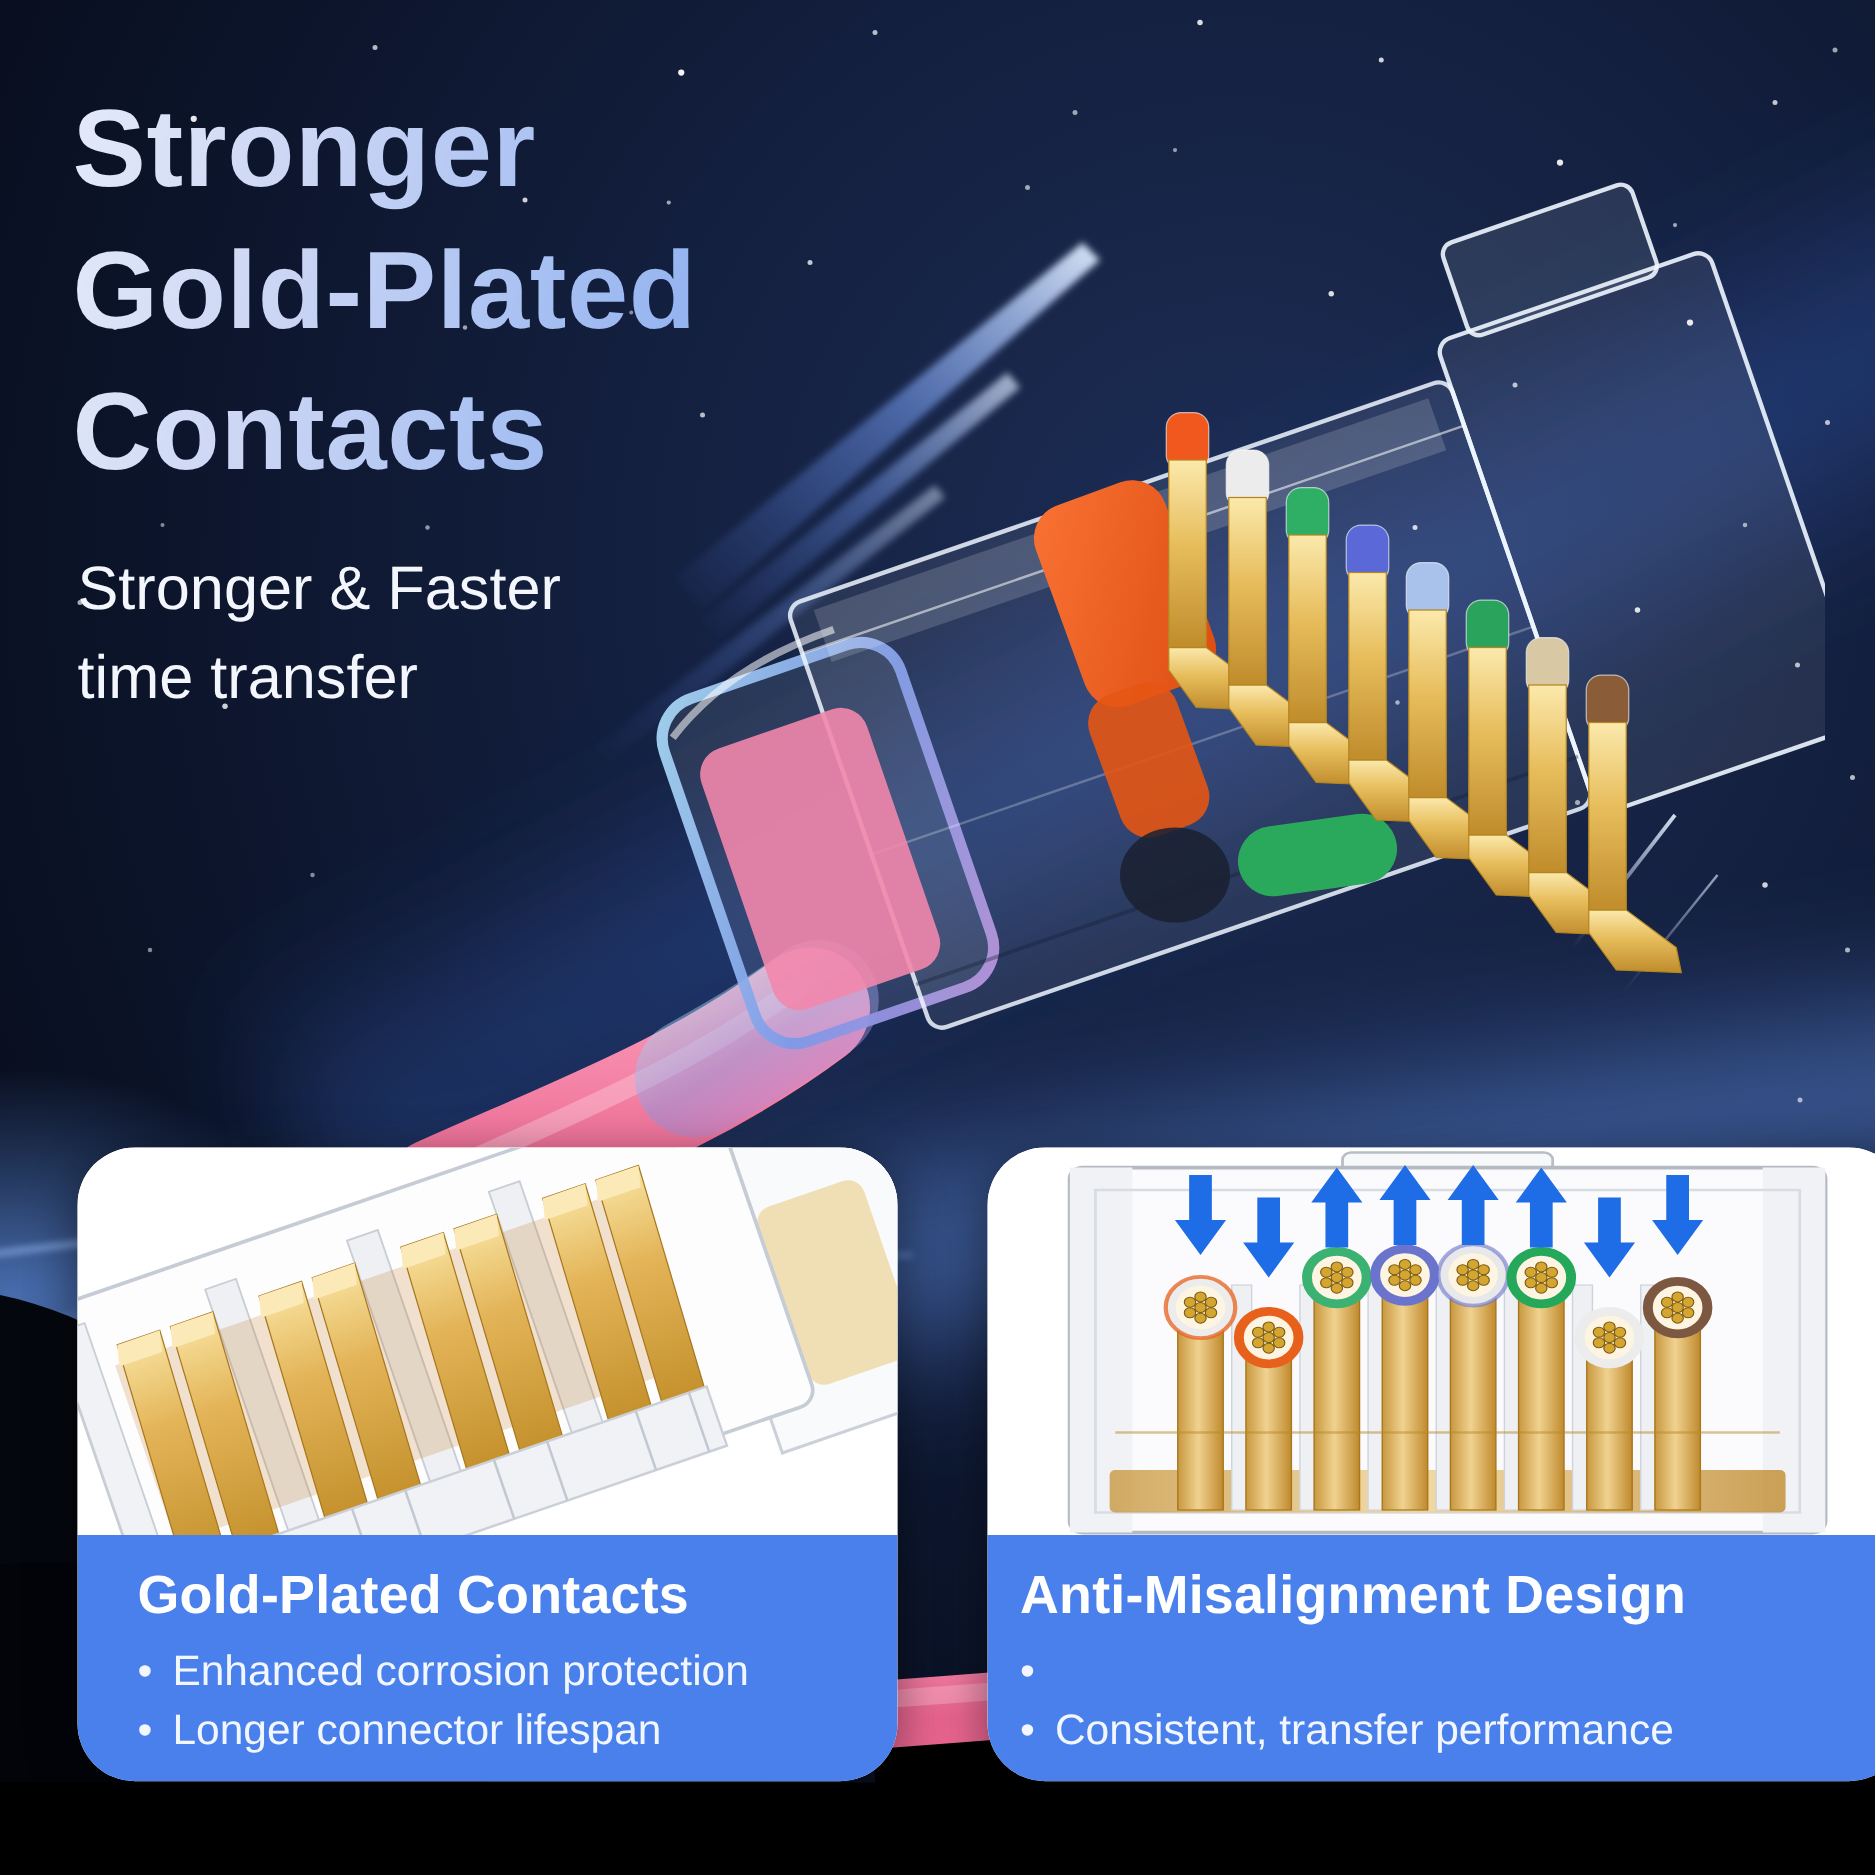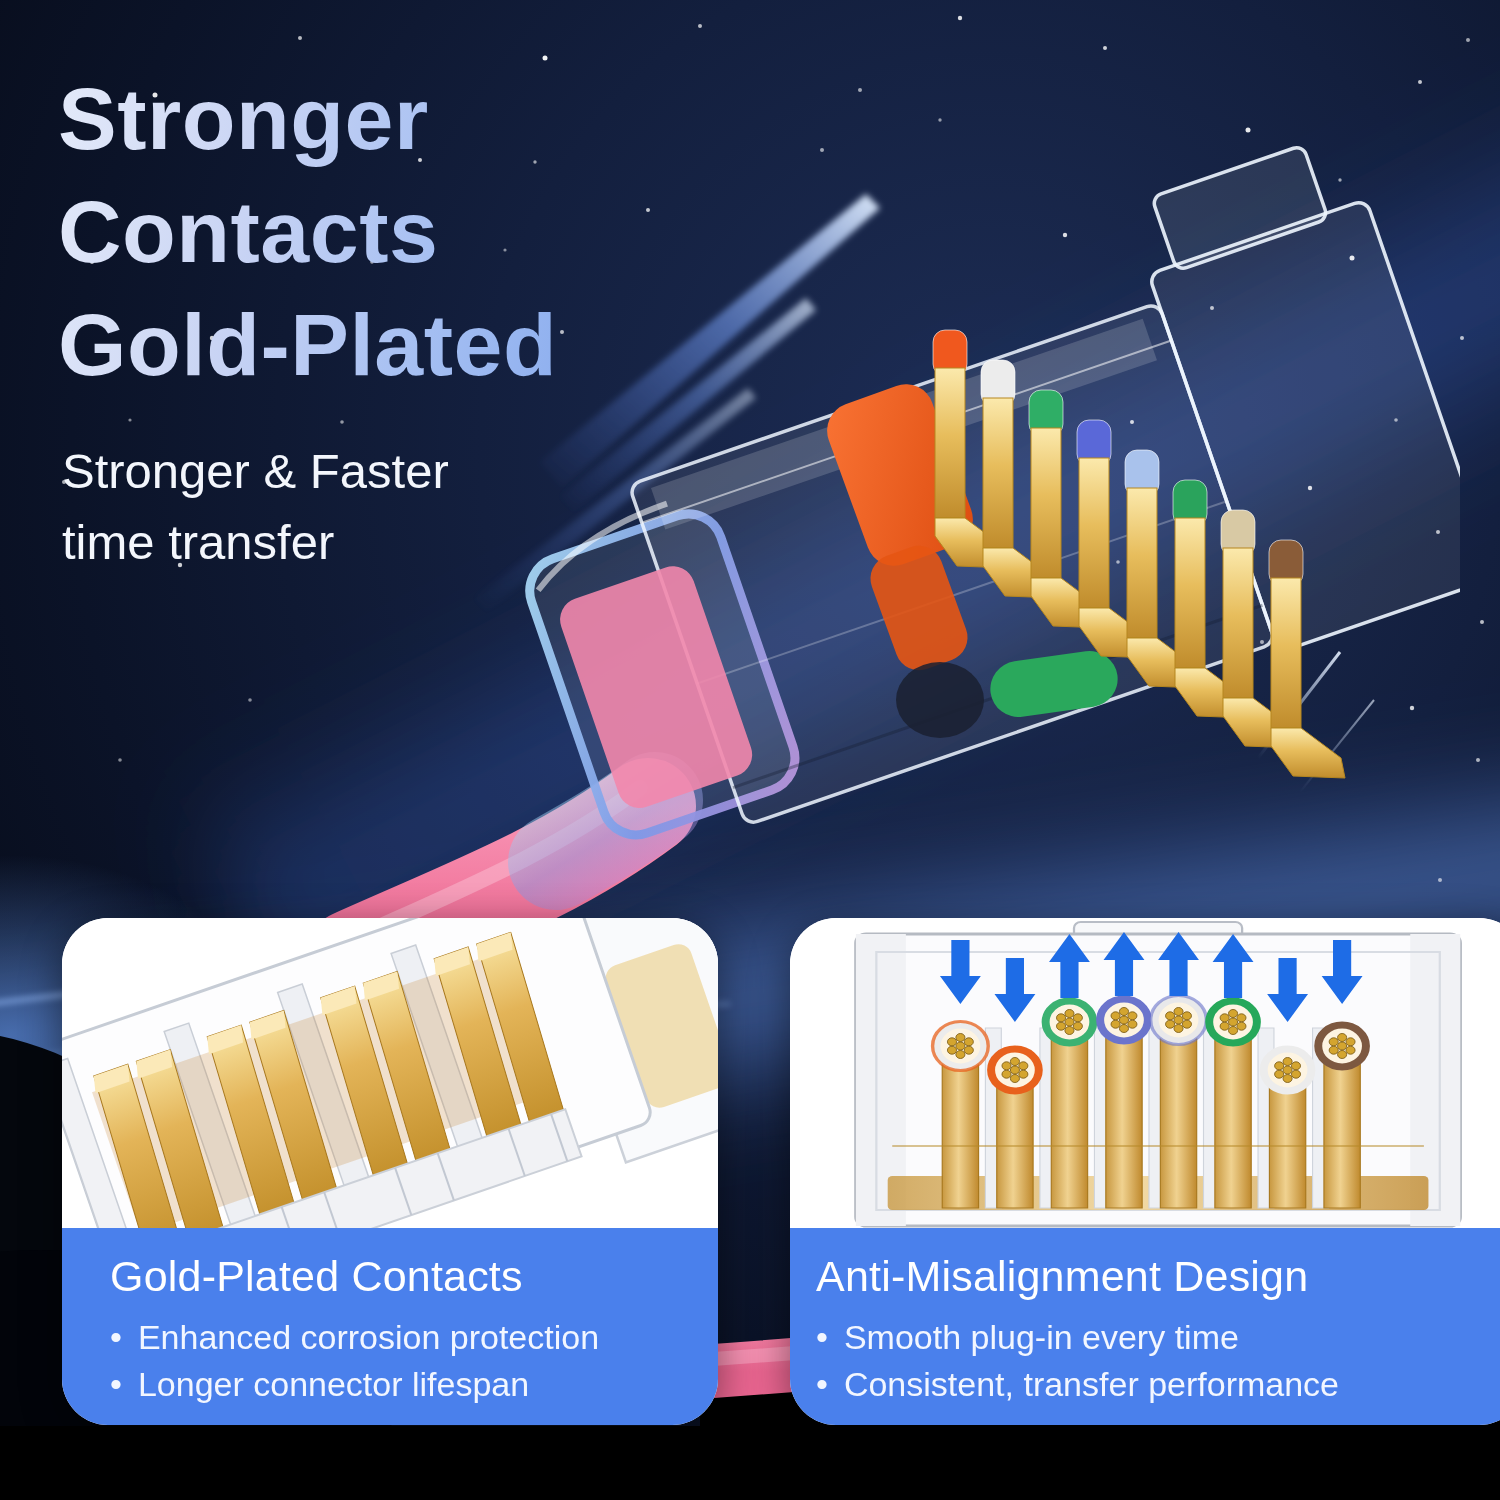--- a/index.html
+++ b/index.html
@@ -33,21 +33,21 @@
     background:#ffffff;border-radius:46px;overflow:hidden;
     box-shadow:0 10px 40px rgba(0,0,0,.45);
   }
   .card--left{left:62px;width:656px;}
   .card--right{left:790px;width:735px;}
   .card__photo{height:310px;background:#ffffff;position:relative;}
   .card__panel{height:197px;background:#4a80ec;box-sizing:border-box;padding-top:24px;}
   .card--left .card__panel{padding-left:48px;padding-right:30px;}
   .card--right .card__panel{padding-left:26px;padding-right:20px;}
   .card__title{
-    margin:0 0 13px 0;color:#ffffff;font-size:43px;font-weight:normal;letter-spacing:.2px;
+    margin:0 0 13px 0;color:#ffffff;font-size:43px;font-weight:bold;letter-spacing:.2px;
   }
   .bullets{color:#f2f6ff;font-size:34px;line-height:47px;}
   .bullet{display:flex;gap:16px;align-items:baseline;}
   .bullet .dot{flex:0 0 auto;}
 </style>
 </head>
 <body>
 
 <svg class="bg-svg" width="1500" height="1500" viewBox="0 0 1500 1500">
   <defs>
@@ -265,22 +265,22 @@
     <g>
       <rect x="749" y="444" width="34" height="46" rx="12" fill="#8a5c38" stroke="rgba(255,255,255,.6)"></rect>
       <rect x="751" y="482" width="30" height="150" fill="url(#goldV)" stroke="#b5861f" stroke-width="1"></rect>
       <polygon points="751,632 781,632 821,662 825,682 773,680 751,650" fill="url(#goldV)" stroke="#b5861f" stroke-width="1"></polygon>
     </g>
   </g>
 </svg>
 
 <div class="headline">
   <div>Stronger</div>
+  <div>Gold-Plated</div>
   <div>Contacts</div>
-  <div>Gold-Plated</div>
 </div>
 
 <div class="subheadline">
   <div>Stronger &amp; Faster</div>
   <div>time transfer</div>
 </div>
 
 <div class="card card--left">
   <div class="card__photo">
     <svg width="100%" height="100%" viewBox="0 0 656 310" preserveAspectRatio="none">
@@ -505,21 +505,20 @@
           <polygon points="486,86 468,58 478,58 478,22 494,22 494,58 504,58"></polygon>
         </g>
       </g>
     </svg>
   </div>
   <div class="card__panel">
     <h2 class="card__title">Anti-Misalignment Design</h2>
     <div class="bullets">
       <div class="bullet">
         <span class="dot">•</span>
-        <span>Smooth plug-in every time</span>
       </div>
       <div class="bullet">
         <span class="dot">•</span>
         <span>Consistent, transfer performance</span>
       </div>
     </div>
   </div>
 </div>
 
 </body></html>

